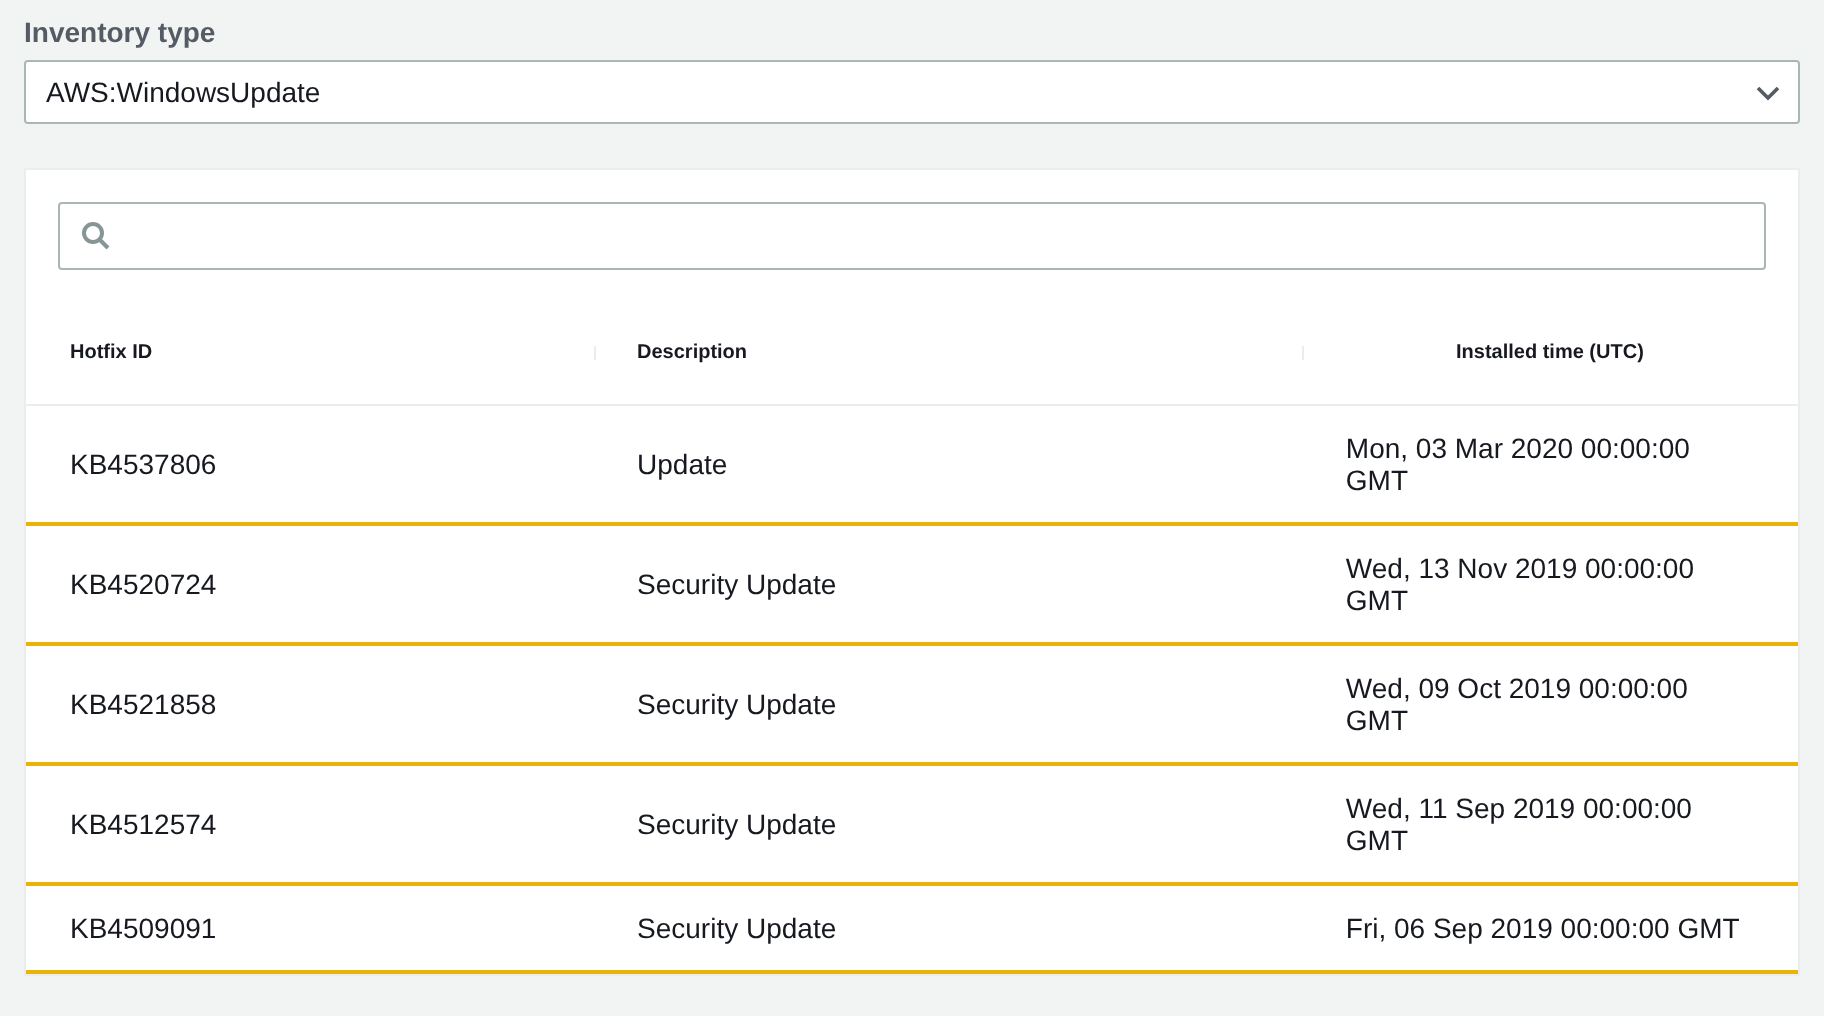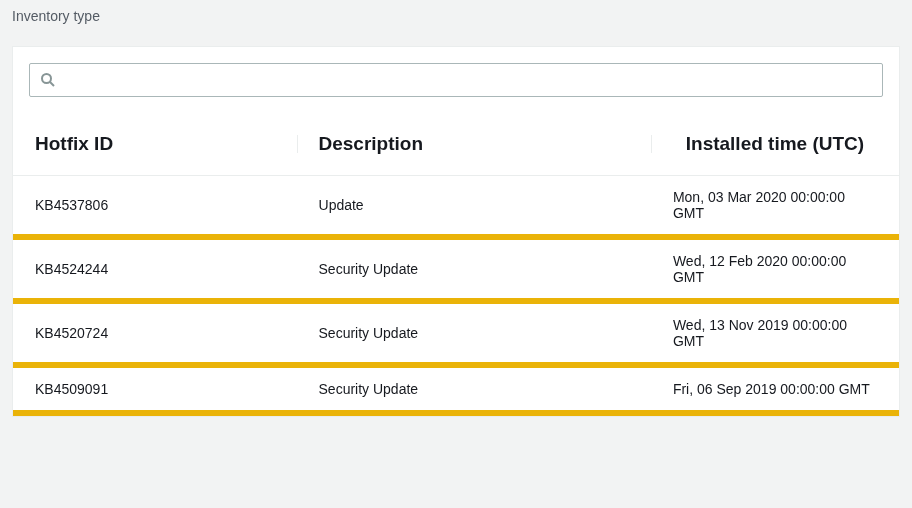--- a/index.html
+++ b/index.html
@@ -14,20 +14,21 @@
       font-size: 14px;
     }
     .container {
       padding: 8px 12px 0 12px;
     }
     .inventory-label {
       color: #545b64;
       font-size: 14px;
       margin-bottom: 6px;
       display: block;
+      font-weight: bold;
     }
     .select-wrapper {
       position: relative;
       width: 100%;
     }
     .select-box {
       width: 100%;
       background: #ffffff;
       border: 1px solid #aab7b8;
       border-radius: 2px;
@@ -80,49 +81,59 @@
       padding: 2px 0;
     }
     table {
       width: 100%;
       border-collapse: collapse;
     }
     thead th {
       text-align: left;
       font-weight: 700;
       color: #16191f;
-      font-size: 19px;
+      font-size: 10px;
       padding: 20px 22px;
       border-bottom: 1px solid #eaeded;
       position: relative;
     }
     thead th:not(:first-child)::before {
       content: "";
       position: absolute;
       left: 0;
       top: 22px;
       bottom: 22px;
       width: 1px;
       background: #eaeded;
     }
     tbody td {
       padding: 13px 22px;
-      border-bottom: 6px solid #eab308;
+      border-bottom: 2px solid #eab308;
       color: #16191f;
       font-size: 14px;
     }
     .col-hotfix { width: 32%; }
     .col-desc { width: 40%; }
     .col-time { width: 28%; text-align: center; }
   </style>
 </head>
 <body>
 
 <div class="container">
   <label class="inventory-label">Inventory type</label>
+  <div class="select-wrapper">
+    <div class="select-box">
+      <span>AWS:WindowsUpdate</span>
+    </div>
+    <span class="select-caret">
+      <svg width="12" height="8" viewBox="0 0 12 8">
+          <path d="M1 1 L6 6 L11 1" stroke="#545b64" stroke-width="1.8" fill="none"></path>
+        </svg>
+    </span>
+  </div>
 
   <div class="panel">
     <div class="search-wrapper">
       <div class="search-input-wrapper">
         <span class="search-icon">
           <svg width="16" height="16" viewBox="0 0 16 16">
               <circle cx="6.5" cy="6.5" r="4.5" stroke="#879596" stroke-width="2" fill="none"></circle>
               <line x1="10" y1="10" x2="14" y2="14" stroke="#879596" stroke-width="2"></line>
             </svg>
         </span>
@@ -138,28 +149,33 @@
           <th class="col-time">Installed time (UTC)</th>
         </tr>
       </thead>
       <tbody id="table-body">
       <tr>
             <td>KB4537806</td>
             <td>Update</td>
             <td>Mon, 03 Mar 2020 00:00:00 GMT</td>
           </tr>
           <tr>
-            <td>KB4524244</td>
-            <td>Security Update</td>
-            <td>Wed, 12 Feb 2020 00:00:00 GMT</td>
-          </tr>
-          <tr>
             <td>KB4520724</td>
             <td>Security Update</td>
             <td>Wed, 13 Nov 2019 00:00:00 GMT</td>
+          </tr>
+          <tr>
+            <td>KB4521858</td>
+            <td>Security Update</td>
+            <td>Wed, 09 Oct 2019 00:00:00 GMT</td>
+          </tr>
+          <tr>
+            <td>KB4512574</td>
+            <td>Security Update</td>
+            <td>Wed, 11 Sep 2019 00:00:00 GMT</td>
           </tr>
           <tr>
             <td>KB4509091</td>
             <td>Security Update</td>
             <td>Fri, 06 Sep 2019 00:00:00 GMT</td>
           </tr>
         </tbody>
     </table>
   </div>
 </div>

